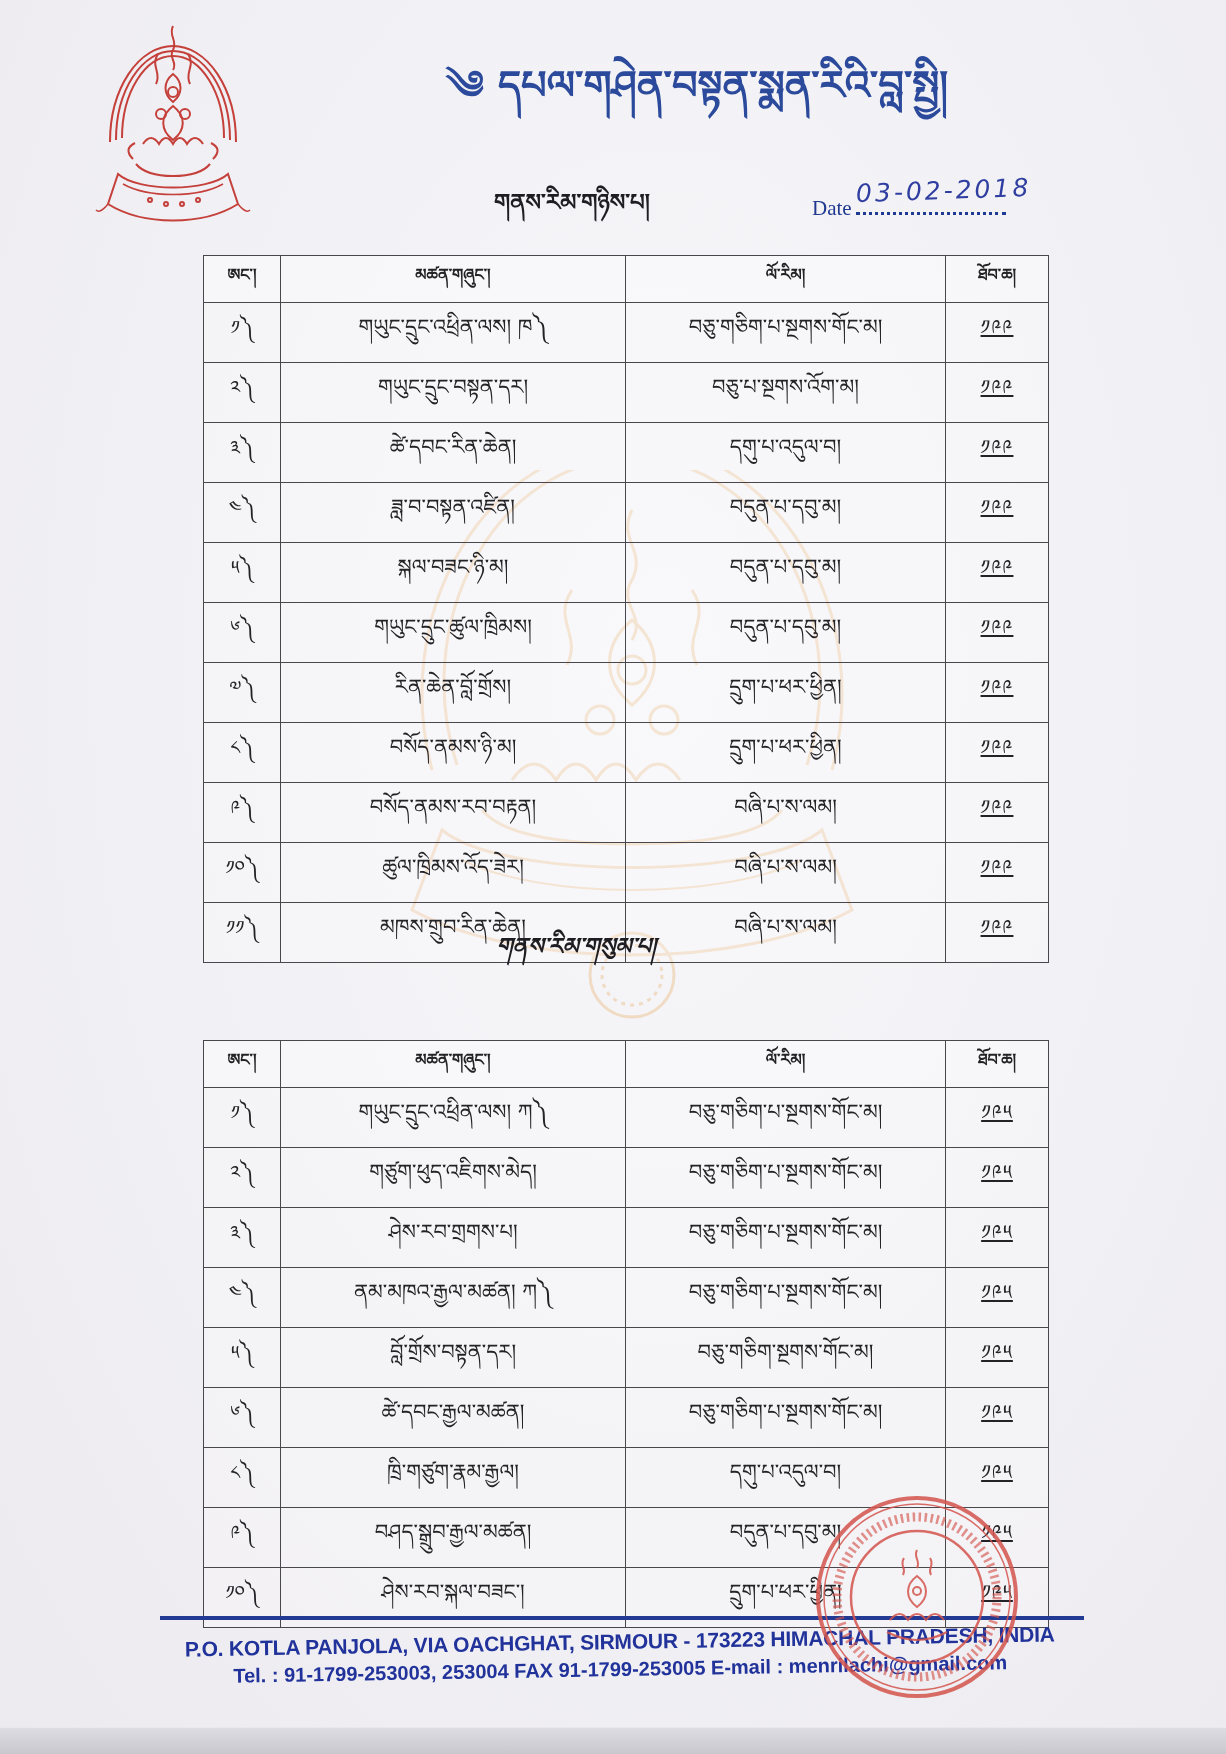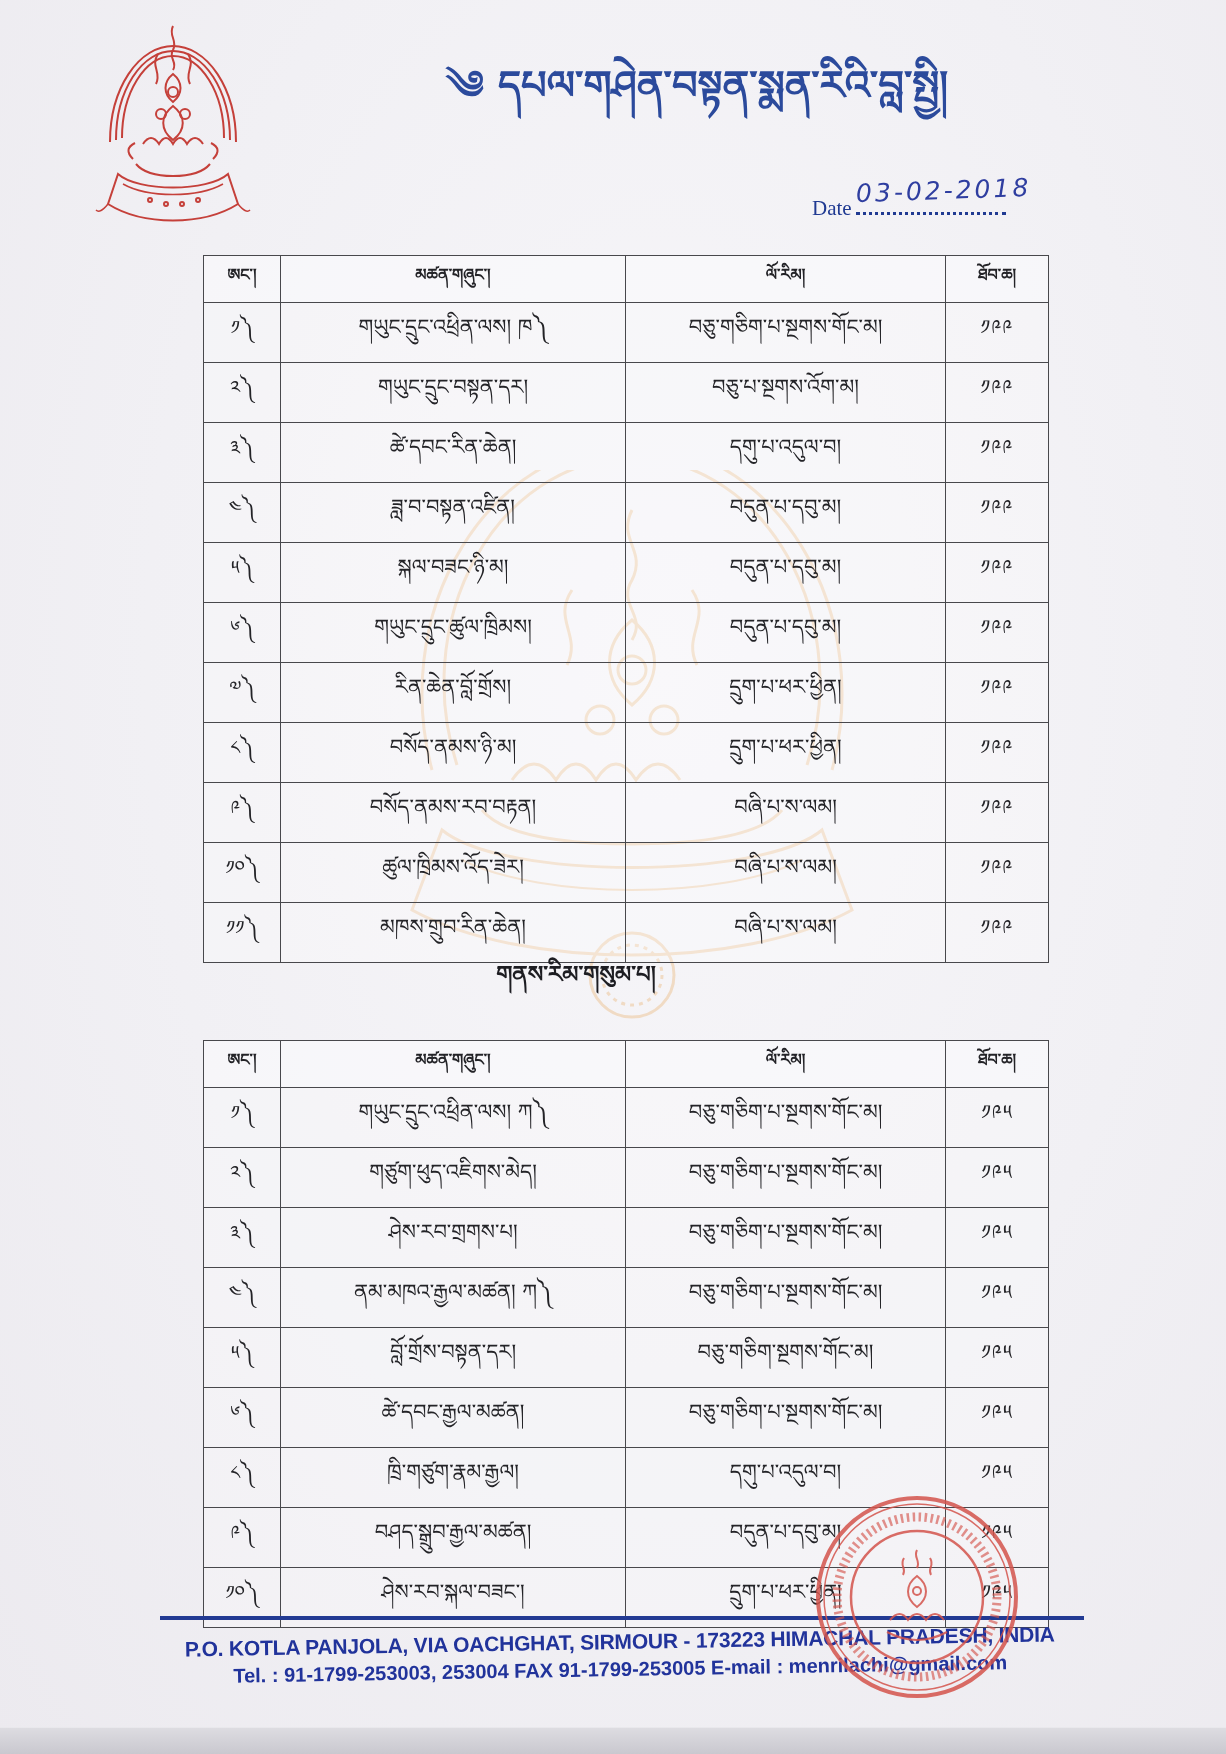--- a/index.html
+++ b/index.html
@@ -17,38 +17,38 @@
   }
   .title-eng{
     position:absolute; left:688px; top:110px; transform:translateX(-50%);
     font-size:31px; font-weight:bold; color:#c81421; letter-spacing:.5px; white-space:nowrap;
   }
   .sec-heading{
     position:absolute; transform:translateX(-50%);
     font-size:23px; color:#1d1d22; white-space:nowrap; font-weight:bold;
   }
   .sec1{ left:572px; top:176px; }
-  .sec2{ left:576px; top:948px; }
+  .sec2{ left:576px; top:920px;font-style:italic; }
   
   .date-wrap{ position:absolute; left:812px; top:188px; width:210px; }
   .date-label{ font-size:21px; color:#203a92; display:inline-block; }
   .date-dots{ display:inline-block; width:150px; border-bottom:3px dotted #203a92; height:24px; }
   .date-value{
     position:absolute; left:44px; top:-12px; font-family:"DejaVu Sans", sans-serif;
     font-style:italic; font-size:25px; letter-spacing:3px; color:#2f3ea0;
     transform:rotate(-2deg); white-space:nowrap;
   }
   
   table{ border-collapse:collapse; table-layout:fixed; position:absolute; left:203px; width:845px; background:transparent;}
   .t1{ top:255px; } .t2{ top:1040px; }
   th,td{ border:1.6px solid #48484c; text-align:center; padding:0 4px; overflow:hidden; white-space:nowrap; }
   th{ height:46px; font-size:16px; font-weight:bold; background:rgba(252,252,254,.55); }
   td{ height:43px; font-size:21px; background:rgba(255,255,255,.25); }
   .col-num{ width:77px; } .col-name{ width:345px; } .col-class{ width:320px; } .col-marks{ width:103px; }
-  td.c0{ font-size:19px; } td.c3{ font-size:20px; letter-spacing:1px; }
+  td.c0{ font-size:19px; } td.c3{ font-size:20px; letter-spacing:1px;text-decoration:underline; }
   
   .watermark{ position:absolute; left:312px; top:470px; width:640px; height:560px; opacity:.55; }
   .stamp{ position:absolute; left:812px; top:1492px; width:210px; height:210px; opacity:.85; z-index:5; }
   
   .footer-rule{ position:absolute; left:160px; top:1616px; width:924px; height:3.5px; background:#223a93; }
   .footer{
     position:absolute; left:140px; top:1630px; width:960px; text-align:center;
     transform:rotate(-1deg); color:#21339b; font-family:"Liberation Sans", sans-serif; font-weight:bold;
   }
   .footer .l1{ font-size:21px; letter-spacing:-0.2px; }
@@ -98,20 +98,21 @@
     <path d="M200,310 q22,-32 44,0 q20,-32 40,0 q20,-32 40,0 q22,-32 44,0"></path>
     <path d="M170,340 q28,34 150,34 q122,0 150,-34"></path>
     <path d="M130,360 C190,410 450,410 510,360 L540,440 C430,500 210,500 100,440 Z"></path>
     <path d="M150,390 C230,430 410,430 490,390" stroke-width="2"></path>
     <circle cx="320" cy="505" r="42"></circle>
     <circle cx="320" cy="505" r="30" stroke-dasharray="4 5"></circle>
   </svg>
 
   <div class="title-tib tib">༄ དཔལ་གཤེན་བསྟན་སྨན་རིའི་བླ་སྤྱི།</div>
 
+  <div class="sec-heading sec1 tib">གནས་རིམ་གཉིས་པ།</div>
   <div class="date-wrap">
     <span class="date-label">Date</span>
     <span class="date-dots"></span>
     <span class="date-value">03-02-2018</span>
   </div>
 
   <table class="t1">
     <colgroup>
         <col class="col-num">
         <col class="col-name">

